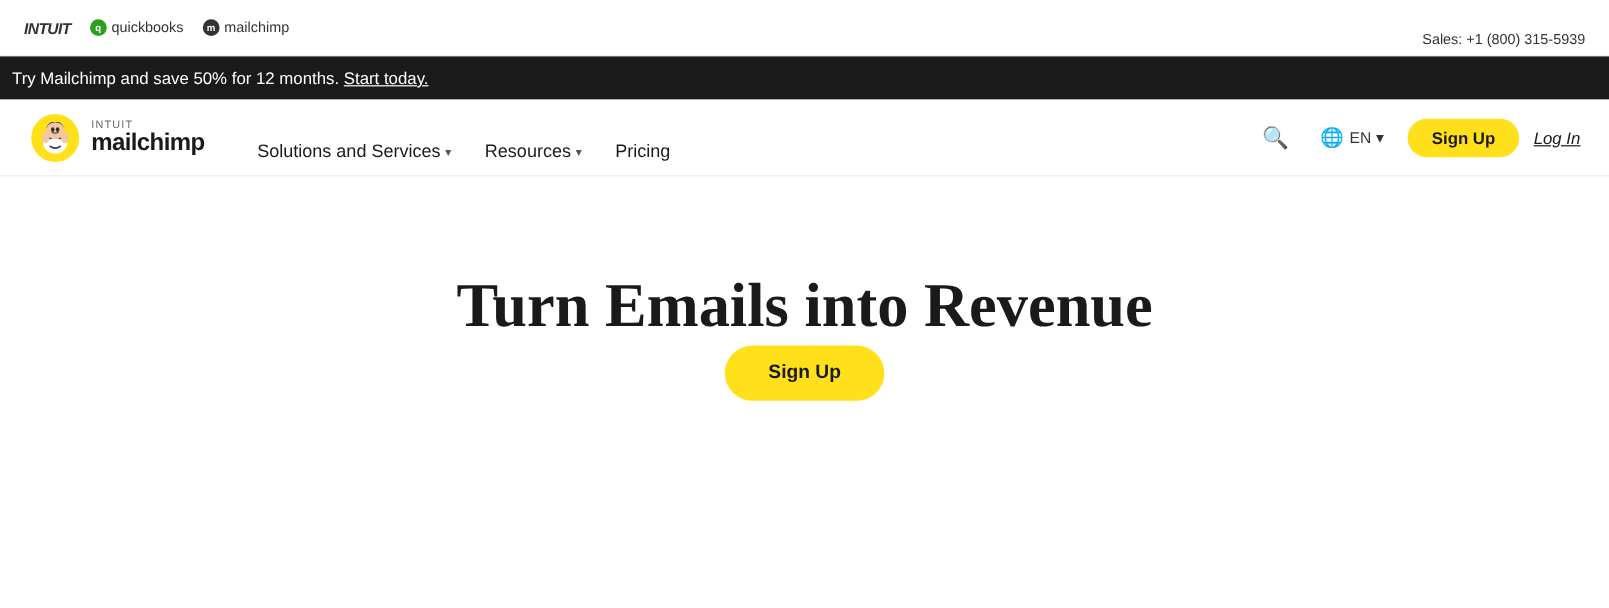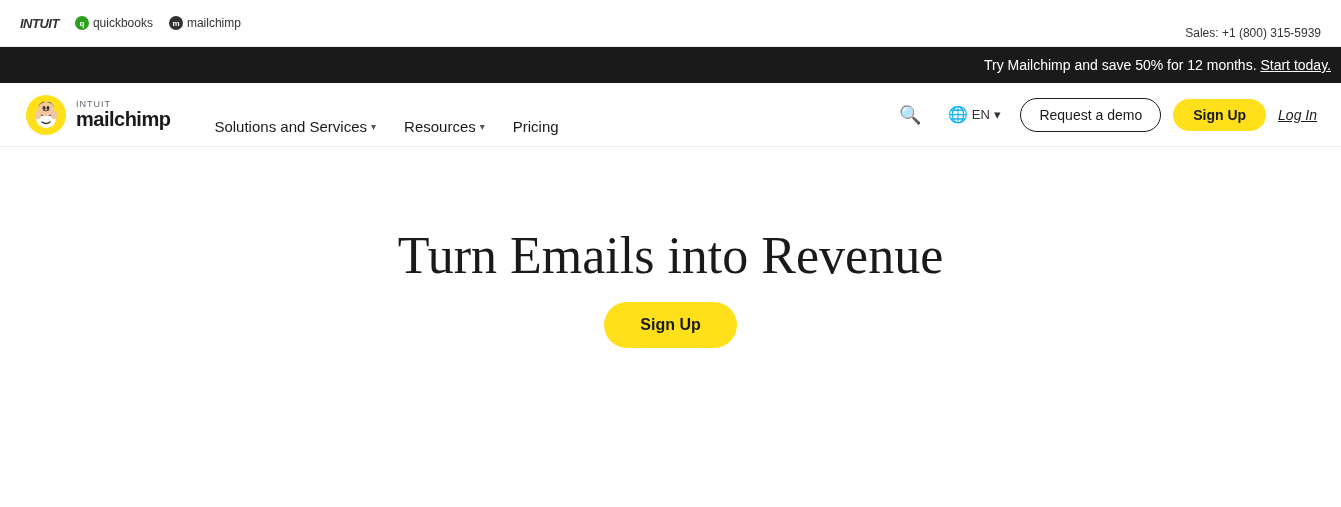--- a/index.html
+++ b/index.html
@@ -51,21 +51,21 @@
     .top-bar-right {
       font-size: 12px;
       color: #333;
       margin-top: 20px;
     }
 
     
     .promo-banner {
       background: #1a1a1a;
       color: #fff;
-      text-align: right;
+      text-align: left;
       padding: 10px;
       font-size: 14px;
     }
     .promo-banner a {
       color: #fff;
       text-decoration: underline;
       cursor: pointer;
     }
 
     
@@ -194,23 +194,23 @@
       display: flex;
       flex-direction: column;
       align-items: center;
       justify-content: center;
       padding: 80px 20px 80px;
       text-align: center;
       background: #fff;
     }
     .hero-title {
       font-size: 52px;
-      font-weight: 400;
-      color: #1a1a1a;
-      margin-bottom: 18px;
+      font-weight: 700;
+      color: #1a1a1a;
+      margin-bottom: 4px;
       max-width: 700px;
       line-height: 1.1;
       font-family: Georgia, serif;
     }
     .hero-subtitle {
       font-size: 18px;
       color: #333;
       max-width: 600px;
       line-height: 1.6;
       margin-bottom: 36px;
@@ -292,21 +292,20 @@
 
   <div class="nav-right">
     <button class="search-icon-btn">
       <span>🔍</span>
     </button>
     <button class="lang-btn">
       <span class="globe-icon">🌐</span>
       <span>EN</span>
       <span>▾</span>
     </button>
-    <button class="demo-btn">Request a demo</button>
     <button class="signup-btn-nav">Sign Up</button>
     <span class="login-link">Log In</span>
   </div>
 </nav>
 
 <section class="hero">
   <h1 class="hero-title">Turn Emails into Revenue</h1>
   <button class="hero-signup-btn">Sign Up</button>
 </section>
 

